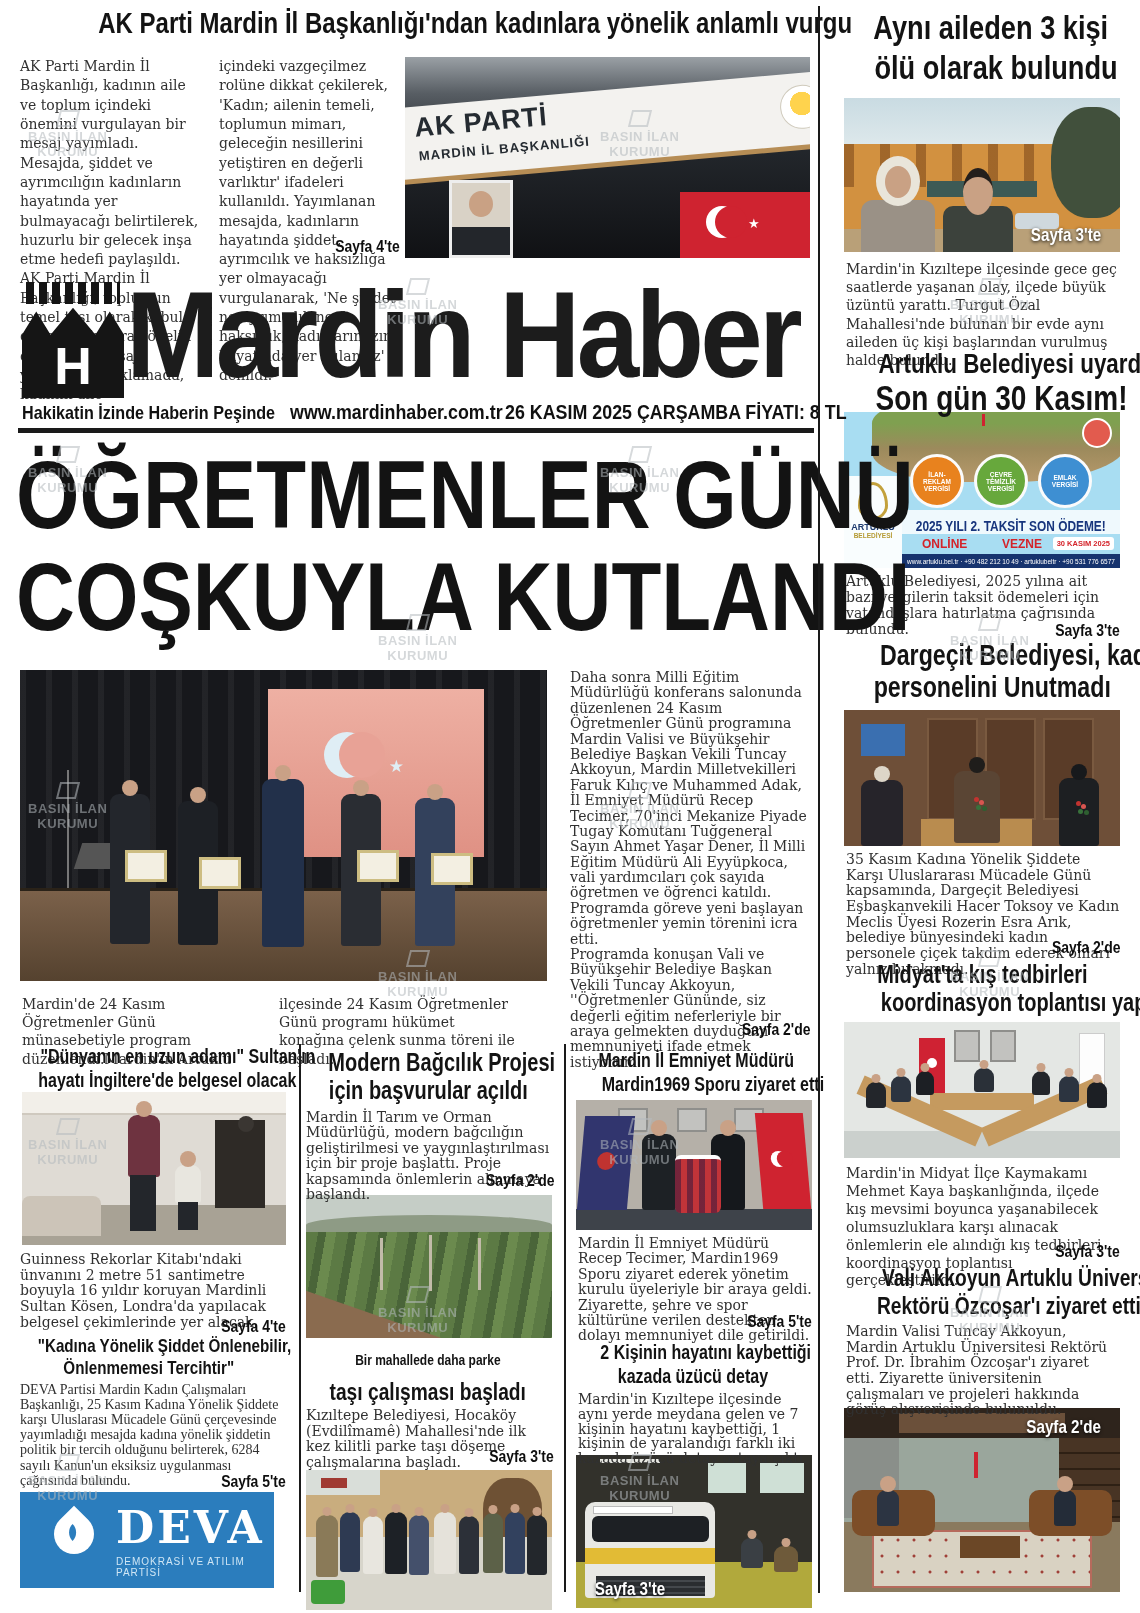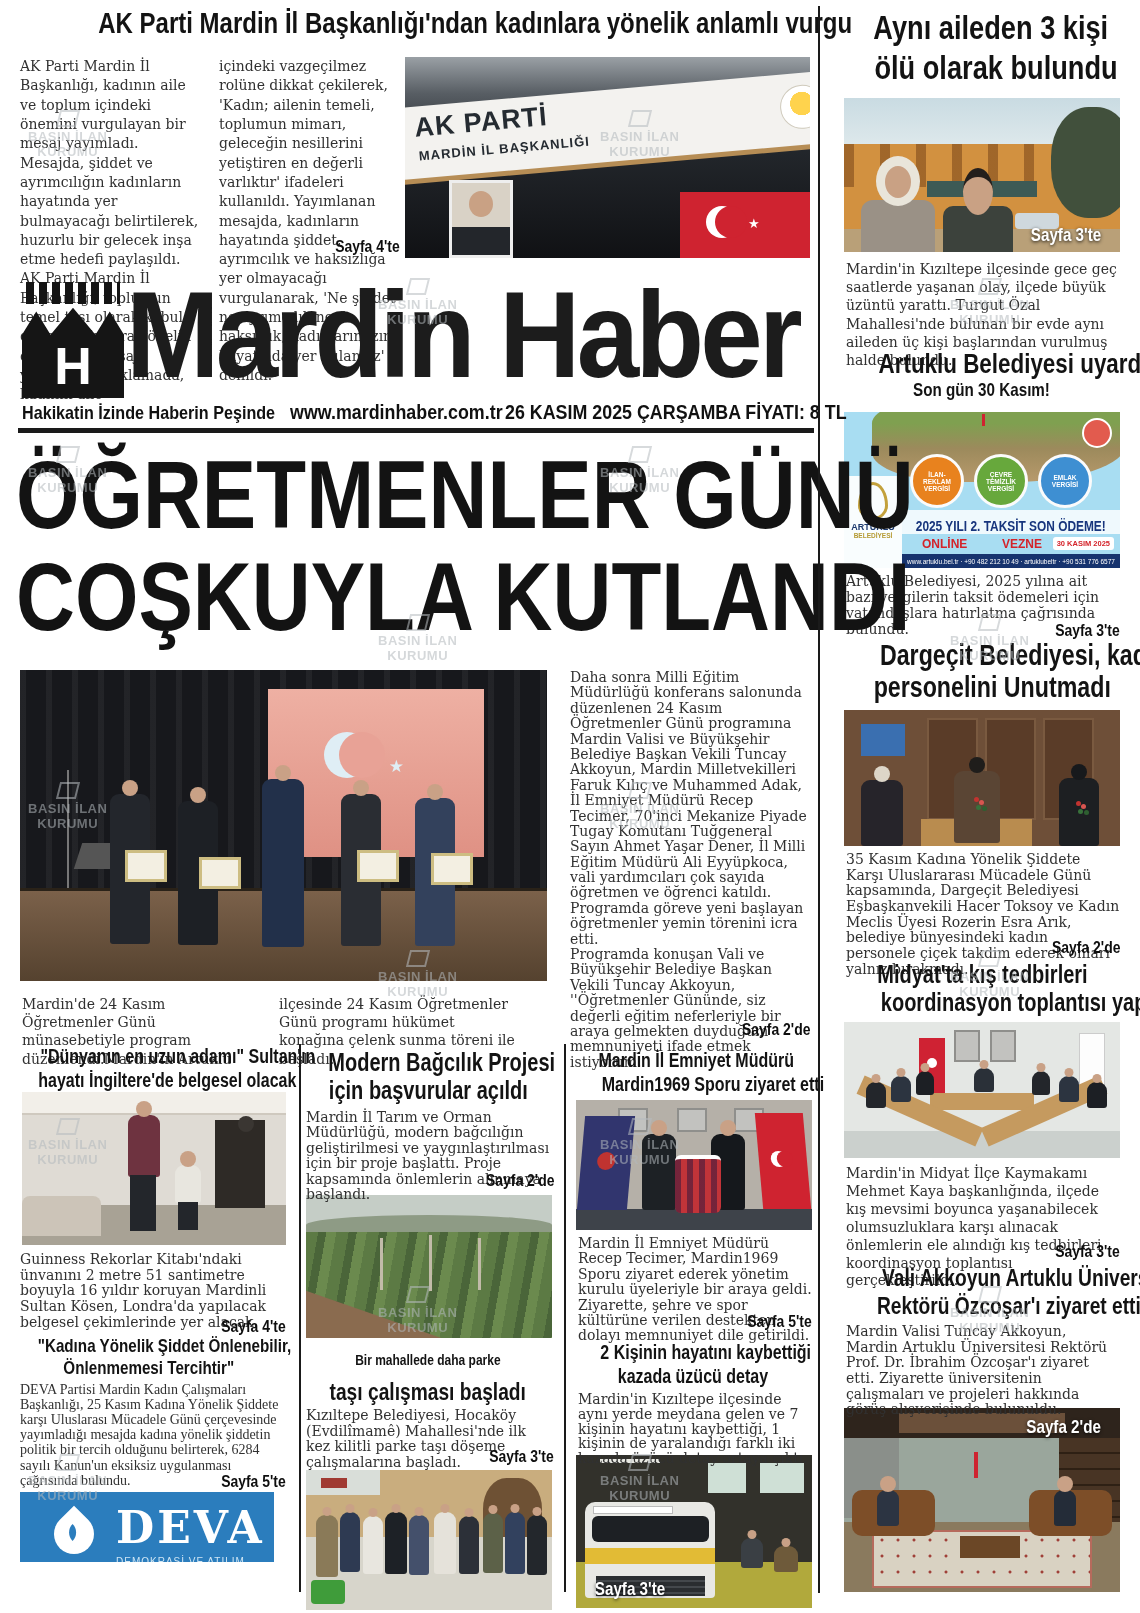--- a/index.html
+++ b/index.html
@@ -93,21 +93,21 @@
     </div>
     <div style="position:absolute;left:36%;bottom:0;width:70px;height:88px;">
       <div style="position:absolute;left:0;bottom:0;width:100%;height:46px;border-radius:10px 10px 0 0;background:#3c423c;"></div>
       <div style="position:absolute;left:50%;top:4px;transform:translateX(-50%);width:30px;height:38px;border-radius:50%;background:#c9a184;border-top:9px solid #241f1c;"></div>
     </div>
     <div class="phref" style="right:10px;bottom:6px;"><span>Sayfa 3'te</span></div>
   </div>
   <p class="body lh13" style="left:846px;top:260px;width:274px;">Mardin'in Kızıltepe ilçesinde gece geç saatlerde yaşanan olay, ilçede büyük üzüntü yarattı. Turgut Özal Mahallesi'nde bulunan bir evde aynı aileden üç kişi başlarından vurulmuş halde bulundu.</p>
 
   <div class="hl" style="left:844px;top:350px;width:276px;font-size:28px;"><span>Artuklu Belediyesi uyardı:</span></div>
-  <div class="hl" style="left:844px;top:380px;width:276px;font-size:19px;"><span>Son gün 30 Kasım!</span></div>
+  <div class="hl" style="left:844px;top:380px;width:276px;font-size:35px;"><span>Son gün 30 Kasım!</span></div>
 
   <div class="photo" style="left:844px;top:412px;width:276px;height:156px;background:#a8ddf2;">
     <div style="position:absolute;left:28px;top:-14px;right:-6px;height:84px;background:linear-gradient(180deg,#7fa050 0 30%,#9c8a5c 60%,#b89a6c 100%);border-radius:30% 20% 45% 35%;"></div>
     <div style="position:absolute;left:50%;top:2px;width:3px;height:12px;background:#cf2330;"></div>
     <div style="position:absolute;right:8px;top:6px;width:26px;height:26px;border-radius:50%;background:#e25b4e;border:2px solid #fff;"></div>
     <div style="position:absolute;left:66px;top:42px;width:54px;height:54px;border-radius:50%;background:#e8821e;border:3px solid #fbfbfb;color:#fff;font-size:6.5px;font-weight:700;font-family:'Liberation Sans',sans-serif;display:flex;align-items:center;justify-content:center;text-align:center;padding:2px;box-sizing:border-box;">İLAN-REKLAM VERGİSİ</div>
     <div style="position:absolute;left:130px;top:42px;width:54px;height:54px;border-radius:50%;background:#67a83c;border:3px solid #fbfbfb;color:#fff;font-size:6.5px;font-weight:700;font-family:'Liberation Sans',sans-serif;display:flex;align-items:center;justify-content:center;text-align:center;padding:2px;box-sizing:border-box;">ÇEVRE TEMİZLİK VERGİSİ</div>
     <div style="position:absolute;left:194px;top:42px;width:54px;height:54px;border-radius:50%;background:#3e8fd2;border:3px solid #fbfbfb;color:#fff;font-size:6.5px;font-weight:700;font-family:'Liberation Sans',sans-serif;display:flex;align-items:center;justify-content:center;text-align:center;padding:2px;box-sizing:border-box;">EMLAK VERGİSİ</div>
     <div style="position:absolute;left:0;top:64px;bottom:0;width:58px;background:rgba(255,255,255,.93);text-align:center;">
       <div style="width:24px;height:32px;margin:6px auto 2px;border:3px solid #c3a13c;border-radius:50% 50% 50% 50%/62% 62% 38% 38%;"></div>
@@ -245,21 +245,21 @@
     <div style="position:absolute;left:59%;top:72%;width:20px;height:28px;background:#23262b;"></div>
   </div>
   <p class="body lh112" style="left:20px;top:1252px;width:268px;">Guinness Rekorlar Kitabı'ndaki ünvanını 2 metre 51 santimetre boyuyla 16 yıldır koruyan Mardinli Sultan Kösen, Londra'da yapılacak belgesel çekimlerinde yer alacak.</p>
   <div class="pref" style="left:180px;top:1317px;width:106px;"><span>Sayfa 4'te</span></div>
 
   <div class="hl" style="left:6px;top:1336px;width:286px;font-size:19px;"><span>"Kadına Yönelik Şiddet Önlenebilir,</span></div>
   <div class="hl" style="left:6px;top:1358px;width:286px;font-size:19px;"><span>Önlenmemesi Tercihtir"</span></div>
   <p class="body lh108" style="left:20px;top:1382px;width:270px;font-family:Liberation Serif, serif;">DEVA Partisi Mardin Kadın Çalışmaları Başkanlığı, 25 Kasım Kadına Yönelik Şiddete karşı Uluslarası Mücadele Günü çerçevesinde yayımladığı mesajda kadına yönelik şiddetin politik bir tercih olduğunu belirterek, 6284 sayılı Kanun'un eksiksiz uygulanması çağrısında bulundu.</p>
   <div class="pref" style="left:168px;top:1472px;width:118px;"><span>Sayfa 5'te</span></div>
 
-  <div class="photo" style="left:20px;top:1492px;width:254px;height:70px;background:#2b7dbd;">
+  <div class="photo" style="left:20px;top:1492px;width:254px;height:96px;background:#2b7dbd;">
     <div style="position:absolute;left:34px;top:22px;width:40px;height:40px;background:#fff;border-radius:0 50% 50% 50%;transform:rotate(45deg);">
       <div style="position:absolute;left:12px;top:14px;width:12px;height:12px;background:#2b7dbd;border-radius:0 100% 0 100%;"></div>
     </div>
     <div style="position:absolute;left:96px;top:14px;color:#fff;font-family:'DejaVu Serif',serif;font-weight:700;font-size:44px;letter-spacing:3px;line-height:1;">DEVA</div>
     <div style="position:absolute;left:96px;top:64px;color:#cfe6f5;font-family:'Liberation Sans',sans-serif;font-size:10px;letter-spacing:1px;">DEMOKRASİ VE ATILIM PARTİSİ</div>
   </div>
 
   <div class="hl" style="left:300px;top:1050px;width:256px;font-size:25px;"><span>Modern Bağcılık Projesi</span></div>
   <div class="hl" style="left:300px;top:1078px;width:256px;font-size:25px;"><span>için başvurular açıldı</span></div>
   <p class="body lh11" style="left:306px;top:1110px;width:248px;">Mardin İl Tarım ve Orman Müdürlüğü, modern bağcılığın geliştirilmesi ve yaygınlaştırılması için bir proje başlattı. Proje kapsamında önlemlerin alınmaya başlandı.</p>

